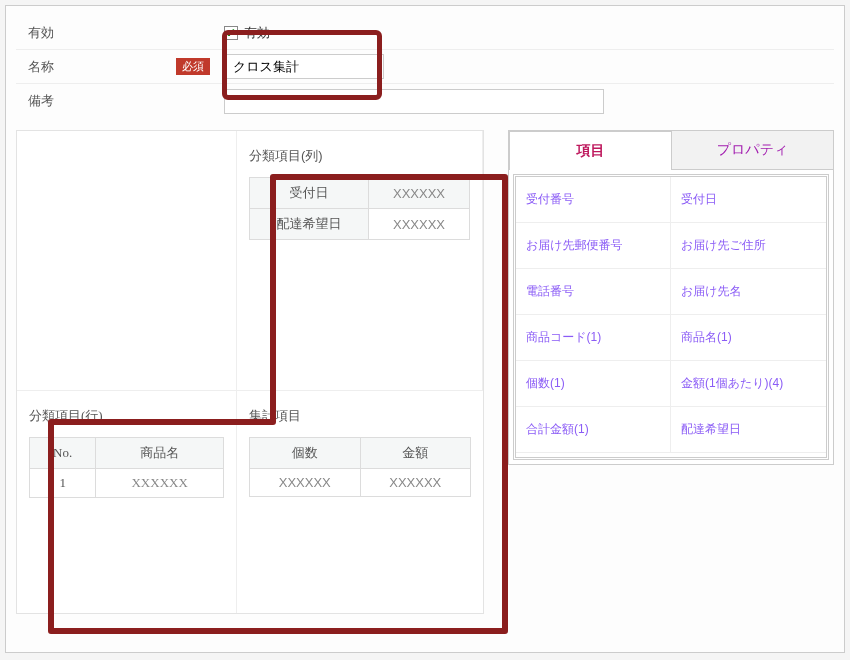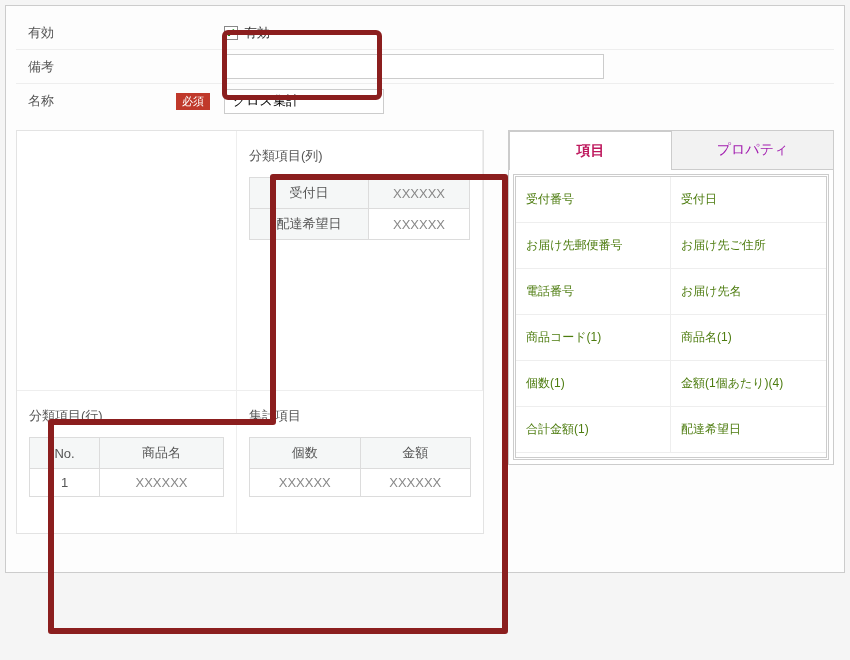--- a/index.html
+++ b/index.html
@@ -9,21 +9,21 @@
       background: #f5f5f5;
       color: #333;
       width: 850px;
       height: 660px;
       overflow: hidden;
     }
     .frame {
       border: 1px solid #ccc;
       background: #fdfdfd;
       margin: 5px;
-      height: 568px;
+      height: 648px;
       position: relative;
     }
 
     
     .form-rows { padding: 10px 10px 0 10px; }
     .form-row {
       display: flex;
       align-items: center;
       border-bottom: 1px solid #eee;
       min-height: 34px;
@@ -97,21 +97,21 @@
       background: #fff;
       border: 1px solid #e3e3e3;
       position: relative;
       display: grid;
       grid-template-columns: 220px 1fr;
       grid-template-rows: 260px 1fr;
     }
     .cell { padding: 16px 12px; border-right: 1px solid #eee; border-bottom: 1px solid #eee; }
     .cell.top-left { }
     .cell.top-right { }
-    .cell.bot-left { border-bottom: none; }
+    .cell.bot-left { border-bottom: none; font-family: Liberation Serif, serif; }
     .cell.bot-right { border-bottom: none; border-right: none; }
 
     .section-title { color: #555; margin-bottom: 12px; font-size: 13px; }
 
     .mini-table {
       border-collapse: collapse;
       width: 100%;
     }
     .mini-table th, .mini-table td {
       border: 1px solid #dcdcdc;
@@ -158,21 +158,21 @@
       flex: 1;
       overflow: auto;
     }
     .item-row {
       display: grid;
       grid-template-columns: 1fr 1fr;
     }
     .item-cell {
       padding: 14px 10px;
       font-size: 12px;
-      color: #4d7c0f;
+      color: #8b5cf6;
       border-bottom: 1px solid #eee;
       border-right: 1px solid #eee;
       cursor: move;
     }
     .item-cell:last-child { border-right: none; }
   </style>
 </head>
 <body>
 
 <div class="frame">
@@ -184,33 +184,33 @@
       </div>
       <div class="form-control">
         <label class="checkbox-wrap">
           <span class="checkbox">✓</span>
           <span>有効</span>
         </label>
       </div>
     </div>
     <div class="form-row">
       <div class="form-label">
+        <span>名称</span>
+        <span class="required-badge">必須</span>
+      </div>
+      <div class="form-control">
+        <input class="text-input" type="text" value="クロス集計" style="">
+      </div>
+    </div>
+    <div class="form-row">
+      <div class="form-label">
         <span>備考</span>
       </div>
       <div class="form-control">
         <input class="text-input notes" type="text" value="" style="">
-      </div>
-    </div>
-    <div class="form-row">
-      <div class="form-label">
-        <span>名称</span>
-        <span class="required-badge">必須</span>
-      </div>
-      <div class="form-control">
-        <input class="text-input" type="text" value="クロス集計" style="">
       </div>
     </div>
   </div>
 
   <div class="content-area">
     <div class="left-pane">
 
       <div class="cell top-left"></div>
 
       <div class="cell top-right">

